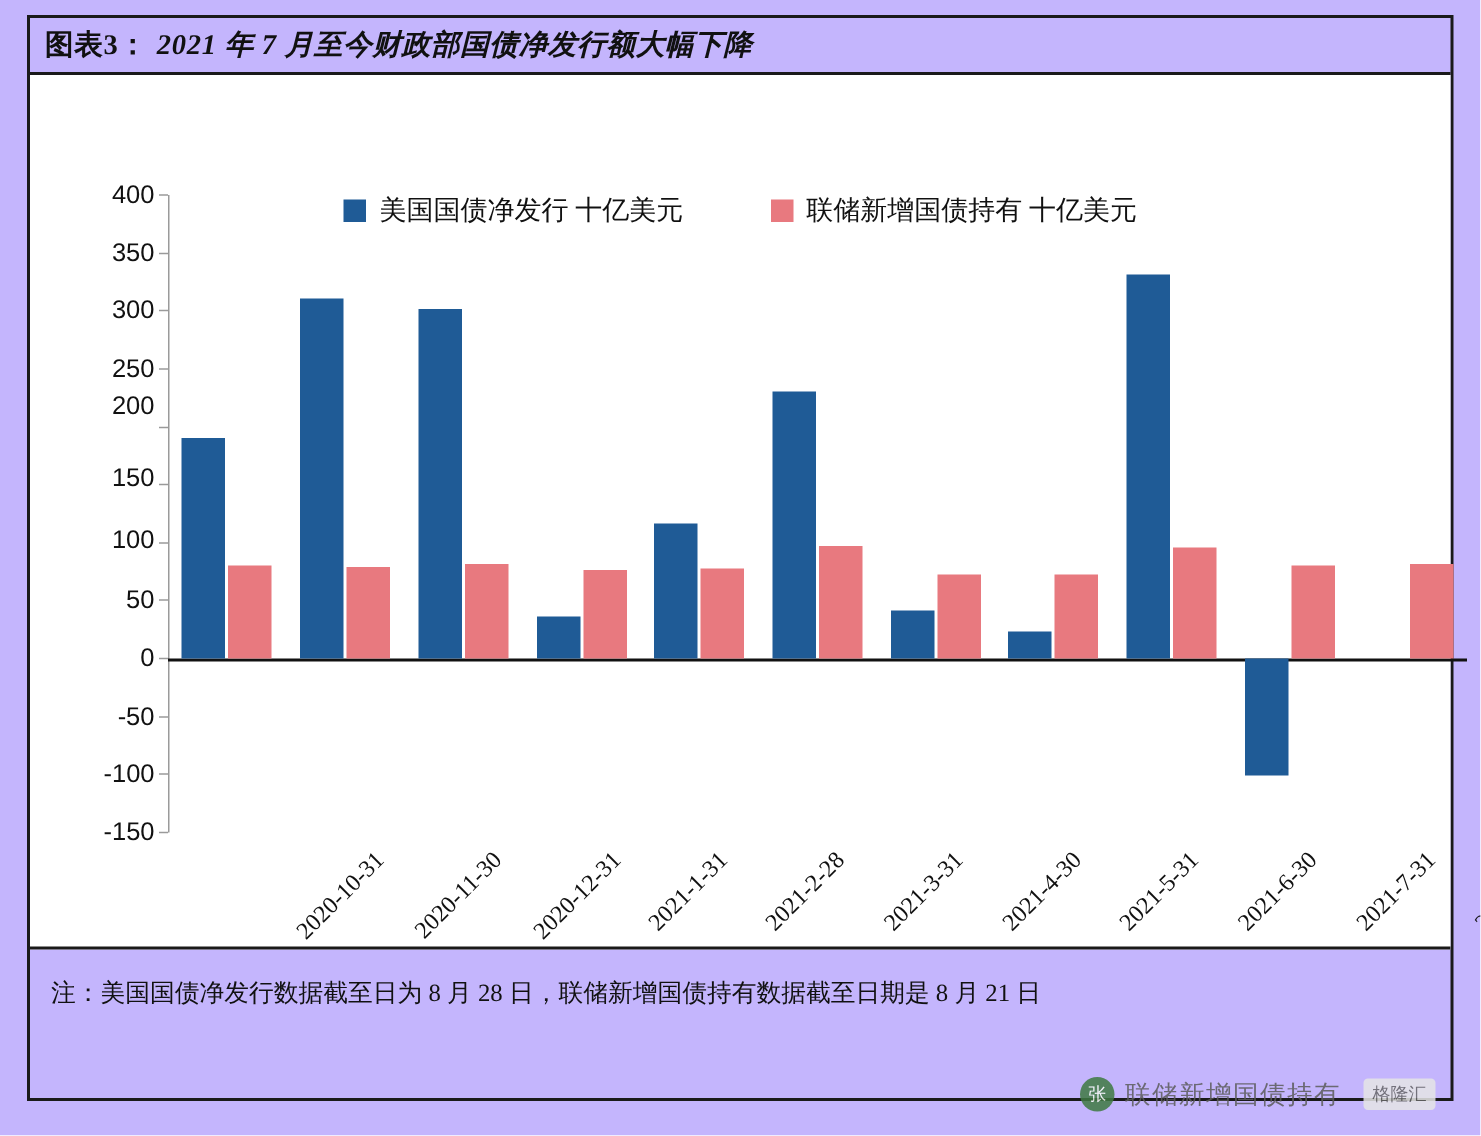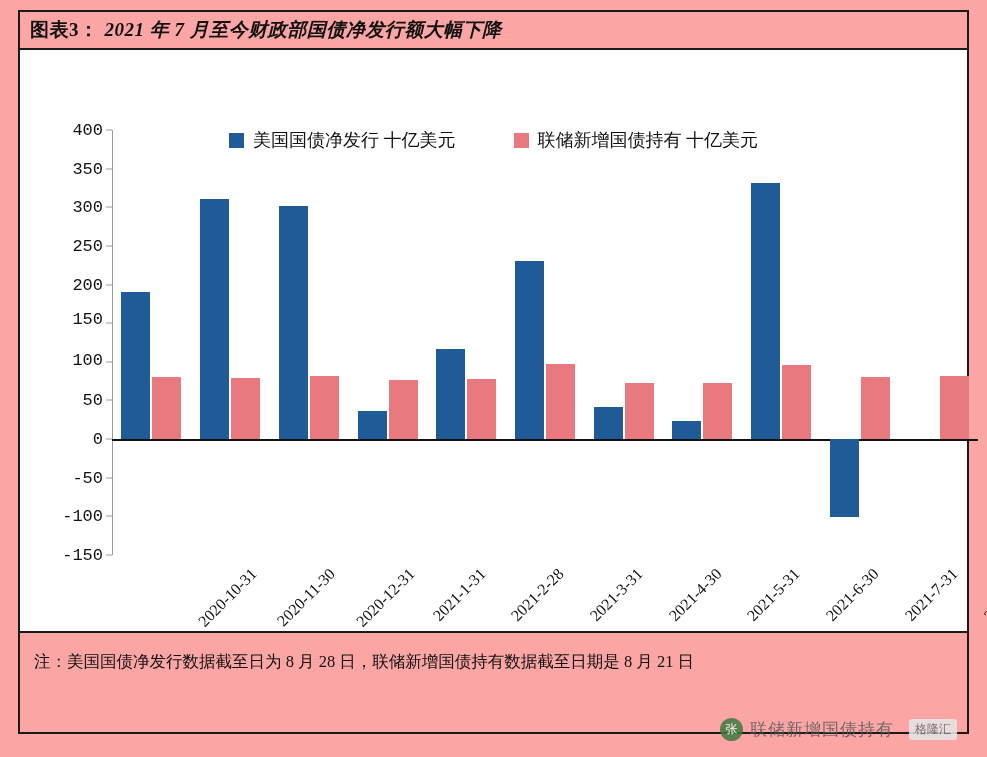--- a/index.html
+++ b/index.html
@@ -5,21 +5,21 @@
   * { box-sizing: border-box; }
   html, body {
     margin: 0; padding: 0;
     width: 987px; height: 757px;
     background: #ffffff;
     font-family: "Liberation Serif", serif;
   }
   #page {
     position: relative;
     width: 987px; height: 757px;
-    background: #fca5a5;
+    background: #c4b5fd;
     overflow: hidden;
   }
   .frame {
     position: absolute;
     left: 18px; top: 10px;
     width: 951px; height: 724px;
     border: 2px solid #1a1a1a;
   }
   .title-bar {
     position: absolute;
@@ -89,21 +89,21 @@
   }
   .axis-line-x {
     position: absolute; left: 0; width: 866px;
     height: 2px; background: #111;
   }
   .ytick {
     position: absolute;
     right: 100%;
     transform: translateY(-50%);
     padding-right: 9px;
-    font-family: Liberation Mono, monospace;
+    font-family: Liberation Sans, sans-serif;
     font-size: 17px;
     color: #111;
     white-space: nowrap;
   }
   .ytick-mark {
     position: absolute;
     left: -6px; width: 6px; height: 1px;
     background: #9a9a9a;
     transform: translateY(-50%);
   }
@@ -189,21 +189,21 @@
       <div class="axis-line-y"></div>
       <div id="yticks">
           <div class="ytick" style="top: 0px;">400</div>
           <div class="ytick-mark" style="top: 0px;"></div>
           <div class="ytick" style="top: 38.6364px;">350</div>
           <div class="ytick-mark" style="top: 38.6364px;"></div>
           <div class="ytick" style="top: 77.2727px;">300</div>
           <div class="ytick-mark" style="top: 77.2727px;"></div>
           <div class="ytick" style="top: 115.909px;">250</div>
           <div class="ytick-mark" style="top: 115.909px;"></div>
-          <div class="ytick" style="top: 155px;">200</div>
+          <div class="ytick" style="top: 141px;">200</div>
           <div class="ytick-mark" style="top: 154.545px;"></div>
           <div class="ytick" style="top: 189px;">150</div>
           <div class="ytick-mark" style="top: 193.182px;"></div>
           <div class="ytick" style="top: 230px;">100</div>
           <div class="ytick-mark" style="top: 231.818px;"></div>
           <div class="ytick" style="top: 270.455px;">50</div>
           <div class="ytick-mark" style="top: 270.455px;"></div>
           <div class="ytick" style="top: 309.091px;">0</div>
           <div class="ytick-mark" style="top: 309.091px;"></div>
           <div class="ytick" style="top: 347.727px;">-50</div>

